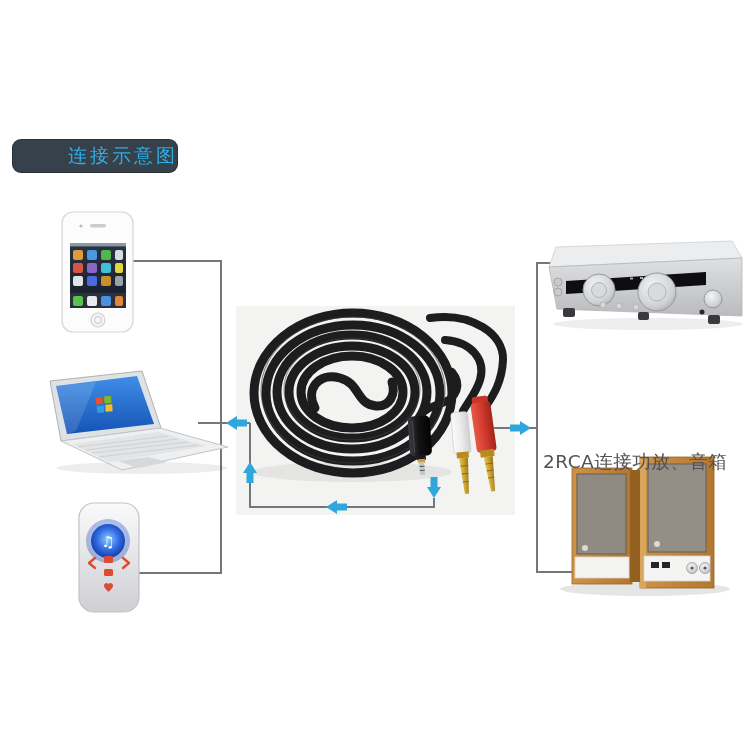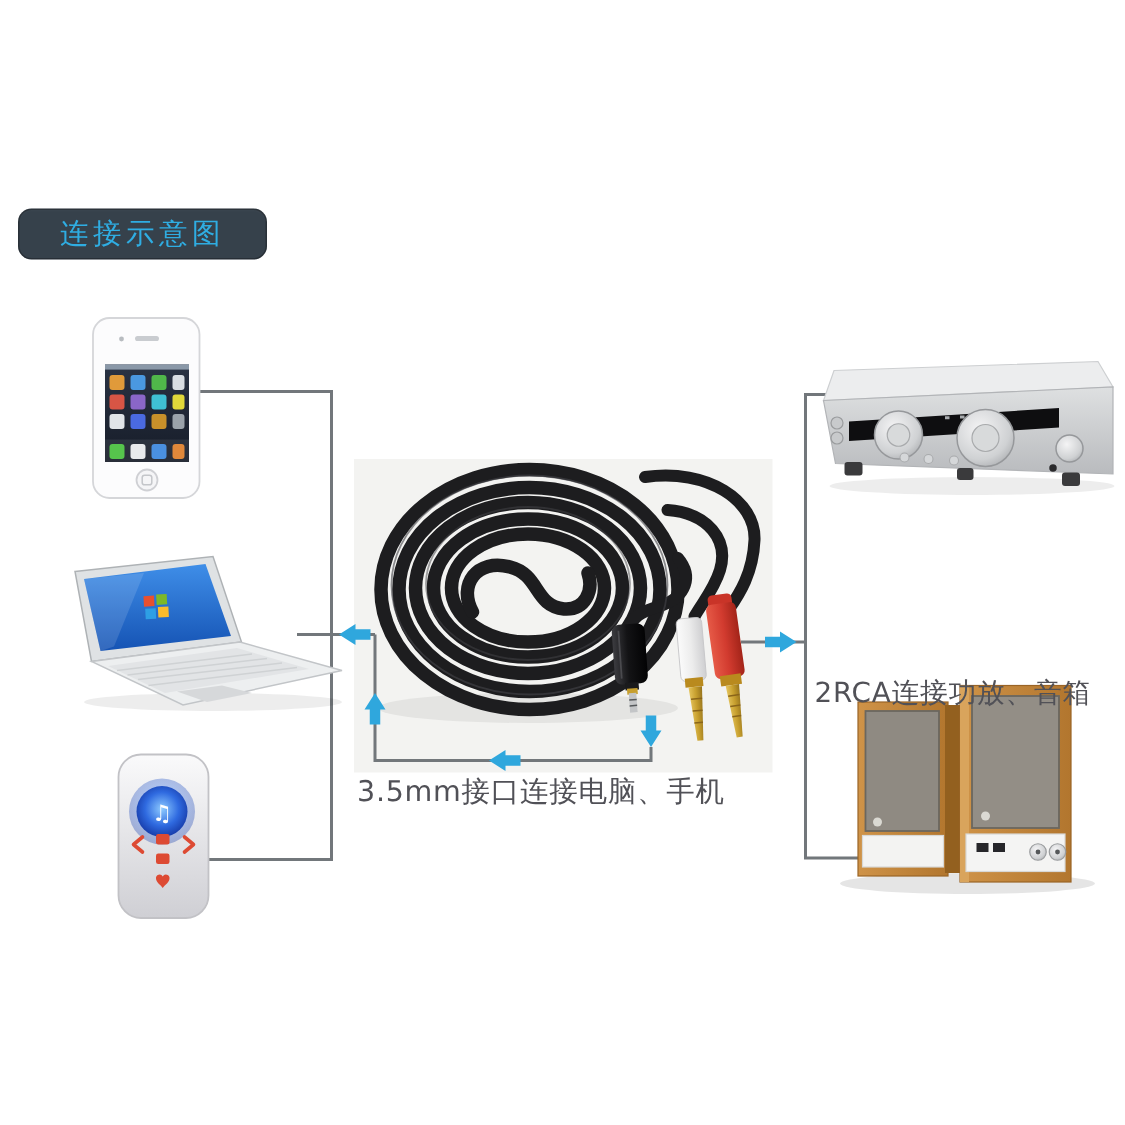--- a/index.html
+++ b/index.html
@@ -2,21 +2,21 @@
 <html><head>
 <meta charset="utf-8">
 <style>
   html,body{margin:0;padding:0;background:#ffffff;}
   body{font-family:"DejaVu Sans","Liberation Sans",sans-serif;}
   .stage{position:relative;width:750px;height:750px;background:#ffffff;overflow:hidden;}
   .badge{
     position:absolute;left:12px;top:139px;width:166px;height:34px;
     background:#36414b;border-radius:9px;
     box-shadow:inset 0 0 0 1px rgba(0,0,0,.28), inset 0 1px 2px rgba(255,255,255,.06);
-    display:flex;align-items:center;justify-content:center;
+    display:flex;align-items:center;justify-content:flex-end;
   }
   .badge span{
     color:#2fade2;font-size:19px;letter-spacing:3px;font-weight:400;
   }
   .note{
     position:absolute;color:#515157;white-space:nowrap;
   }
   .note-jack{left:238px;top:515px;font-size:19px;letter-spacing:.5px;}
   .note-rca{left:543px;top:413px;font-size:18.5px;letter-spacing:.5px;margin-top:36px;}
   svg{position:absolute;left:0;top:0;}
@@ -251,16 +251,15 @@
         <rect x="651" y="562" width="8" height="6" fill="#26262a"></rect>
         <rect x="662" y="562" width="8" height="6" fill="#26262a"></rect>
         <circle cx="692" cy="568" r="5.5" fill="url(#knobGrad)" stroke="#9a9c9e" stroke-width="0.8"></circle>
         <circle cx="705" cy="568" r="5.5" fill="url(#knobGrad)" stroke="#9a9c9e" stroke-width="0.8"></circle>
         <circle cx="692" cy="568" r="1.6" fill="#55585a"></circle>
         <circle cx="705" cy="568" r="1.6" fill="#55585a"></circle>
       </g>
     </g>
   </svg>
 
-  <div class="note note-jack">3.5mm接口连接电脑、手机</div>
   <div class="note note-rca">2RCA连接功放、音箱</div>
 
 </div>
 
 </body></html>

